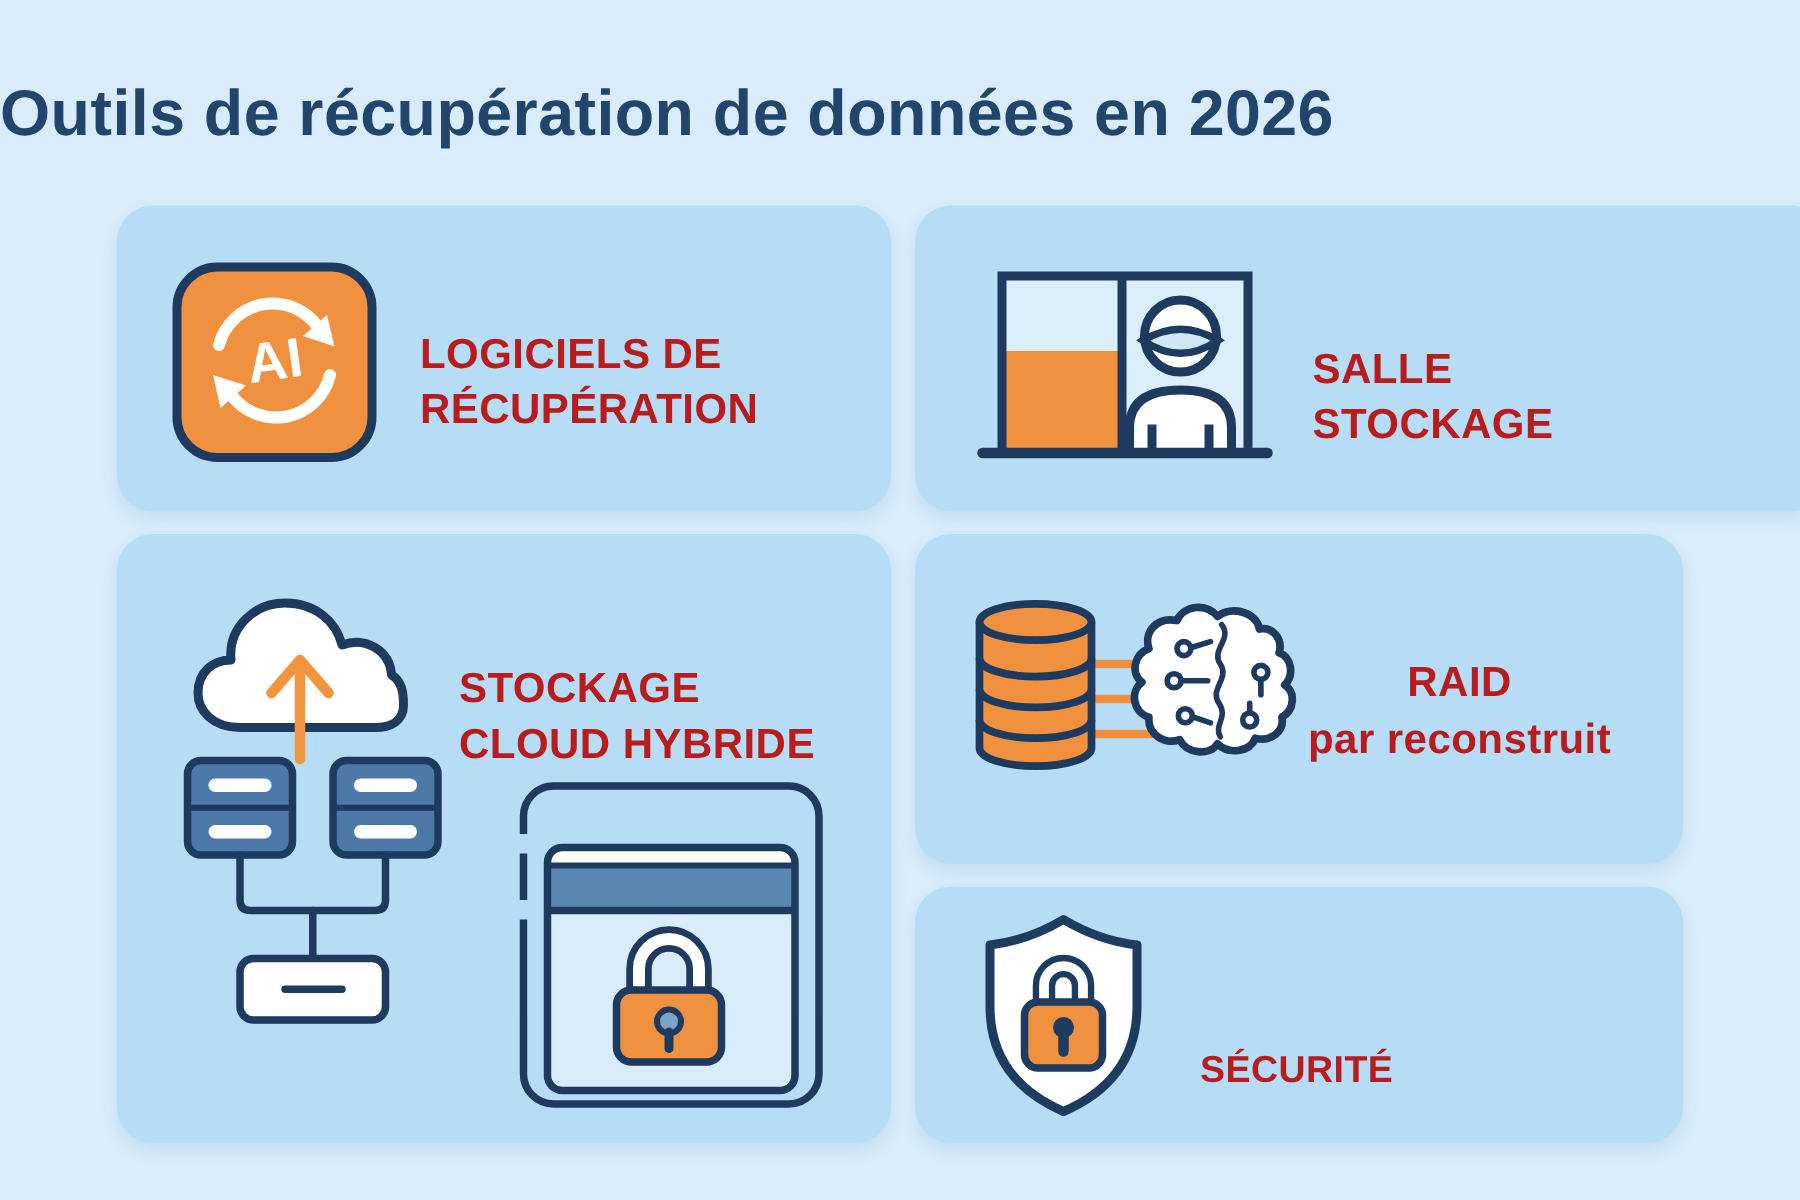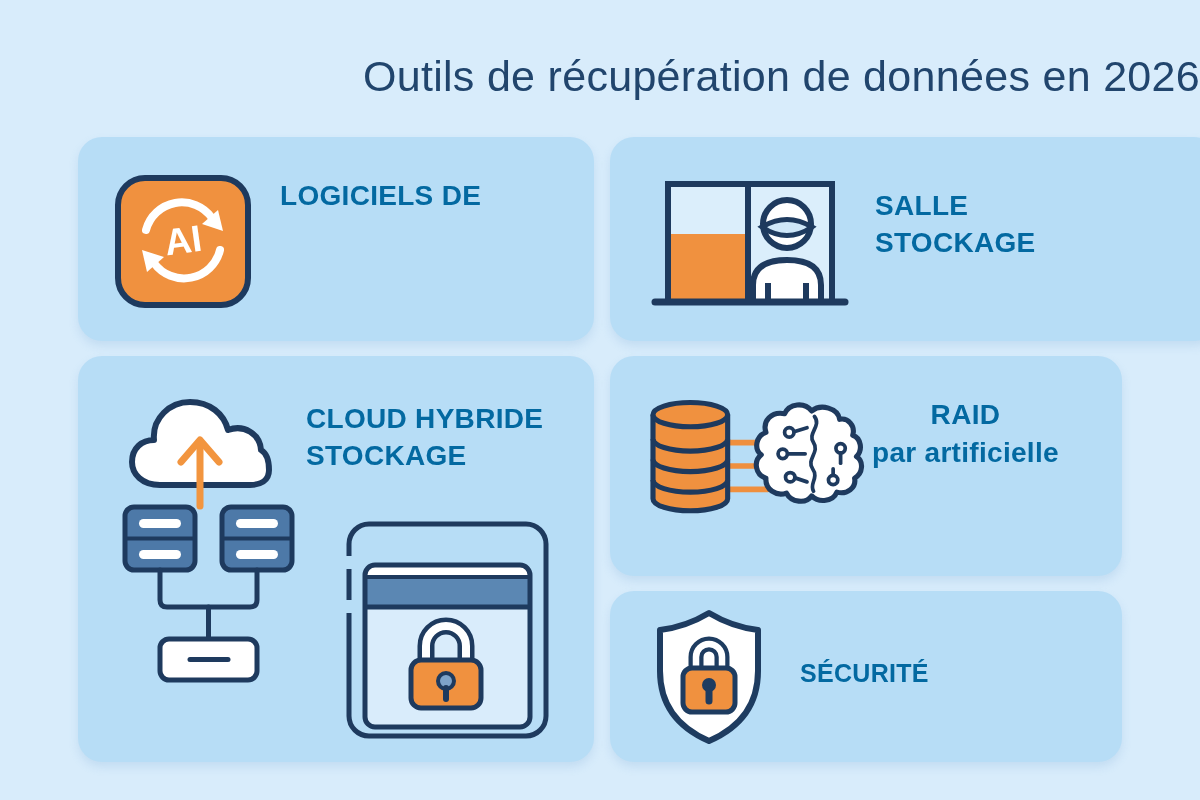--- a/index.html
+++ b/index.html
@@ -4,36 +4,37 @@
 <style>
   * { margin:0; padding:0; box-sizing:border-box; }
   html,body { background:#d8ecfb; }
   .stage {
     position:relative; width:1200px; height:800px;
     background:#d8ecfb; overflow:hidden;
     font-family:"Liberation Sans", sans-serif;
   }
   .title {
     position:absolute; top:52px; left:0; width:100%;
-    text-align:right; font-size:43px; font-weight:normal;
+    text-align:left; font-size:43px; font-weight:bold;
     color:#21456d; letter-spacing:0.3px;
   }
   .card {
     position:absolute; background:#b7ddf6; border-radius:24px;
     box-shadow:0 5px 10px rgba(110,160,210,0.20);
   }
   #card-recovery  { left:78px;  top:137px; width:516px; height:204px; }
   #card-cleanroom { left:610px; top:137px; width:608px; height:204px; }
   #card-hybrid    { left:78px;  top:356px; width:516px; height:406px; }
   #card-raid      { left:610px; top:356px; width:512px; height:220px; }
   #card-security  { left:610px; top:591px; width:512px; height:171px; }
   .heading {
-    position:absolute; color:#0369a1; font-weight:bold;
+    position:absolute; color:#b91c1c; font-weight:bold;
     font-size:28px; line-height:37px; letter-spacing:0.3px;
     white-space:nowrap;
+    margin-top:40px;
   }
   #card-recovery .heading  { left:202px; top:40px; }
   #card-cleanroom .heading { left:265px; top:50px; }
   #card-hybrid .heading    { left:228px; top:44px; }
   #card-raid .heading      { left:262px; top:40px; line-height:38px;text-align:center; }
   #card-security .heading  { left:190px; top:64px; font-size:25px; }
   .icon-abs { position:absolute; display:block; }
 </style>
 </head>
 <body>
@@ -48,20 +49,21 @@
       <g fill="none" stroke="#ffffff" stroke-width="8" stroke-linecap="round">
         <path d="M33,57 A37,37 0 0 1 99,45"></path>
         <path d="M107,77 A37,37 0 0 1 41,90"></path>
       </g>
       <polygon points="110,58 105,37 89,51" fill="#ffffff"></polygon>
       <polygon points="29,77 34,99 51,84" fill="#ffffff"></polygon>
       <text x="70" y="80" text-anchor="middle" font-size="37" font-weight="bold" fill="#ffffff" transform="rotate(-8 70 67)">AI</text>
     </svg>
     <div class="heading">
       <div>LOGICIELS DE</div>
+      <div>RÉCUPÉRATION</div>
     </div>
   </div>
 
   <div class="card" id="card-cleanroom">
     <svg class="icon-abs" style="left:40px; top:42px;" width="200" height="140" viewBox="0 0 200 140">
       <defs>
         <clipPath id="win-clip">
             <rect x="18" y="5" width="164" height="118"></rect>
           </clipPath>
       </defs>
@@ -130,22 +132,22 @@
       <rect x="20" y="45" width="165" height="162" rx="10" fill="none" stroke="#1e3a5e" stroke-width="5"></rect>
       <g>
         <path d="M81,140 V126 A20,20 0 0 1 121,126 V140" fill="none" stroke="#1e3a5e" stroke-width="17"></path>
         <path d="M81,140 V126 A20,20 0 0 1 121,126 V140" fill="none" stroke="#ffffff" stroke-width="8"></path>
         <rect x="66" y="140" width="70" height="48" rx="10" fill="#f0913f" stroke="#1e3a5e" stroke-width="5"></rect>
         <circle cx="101" cy="161" r="8" fill="#7ea3c9" stroke="#1e3a5e" stroke-width="4"></circle>
         <line x1="101" y1="168" x2="101" y2="179" stroke="#1e3a5e" stroke-width="6" stroke-linecap="round"></line>
       </g>
     </svg>
     <div class="heading">
+      <div>STOCKAGE</div>
       <div>CLOUD HYBRIDE</div>
-      <div>STOCKAGE</div>
     </div>
   </div>
 
   <div class="card" id="card-raid">
     <svg class="icon-abs" style="left:38px; top:40px;" width="220" height="126" viewBox="0 0 235 135">
       <g fill="none" stroke="#ef8f3e" stroke-width="6" stroke-linecap="round">
         <line x1="82" y1="50" x2="128" y2="50"></line>
         <line x1="82" y1="75" x2="128" y2="75"></line>
         <line x1="82" y1="100" x2="128" y2="100"></line>
       </g>
@@ -173,21 +175,21 @@
           <circle cx="151" cy="39" r="5"></circle>
           <circle cx="144" cy="62" r="5"></circle>
           <circle cx="152" cy="87" r="5"></circle>
           <circle cx="206" cy="56" r="5"></circle>
           <circle cx="198" cy="90" r="5"></circle>
         </g>
       </g>
     </svg>
     <div class="heading">
       <div>RAID</div>
-      <div>par artificielle</div>
+      <div>par reconstruit</div>
     </div>
   </div>
 
   <div class="card" id="card-security">
     <svg class="icon-abs" style="left:40px; top:16px;" width="120" height="140" viewBox="0 0 120 140">
       <path d="M59,6 C74,15 91,21 108,23 L108,64 C108,99 89,121 59,134
                C29,121 10,99 10,64 L10,23 C27,21 44,15 59,6 Z" fill="#ffffff" stroke="#1e3c60" stroke-width="6" stroke-linejoin="round"></path>
       <g>
         <path d="M46,63 V50 A13,13 0 0 1 72,50 V63" fill="none" stroke="#1e3c60" stroke-width="15"></path>
         <path d="M46,63 V50 A13,13 0 0 1 72,50 V63" fill="none" stroke="#ffffff" stroke-width="6.5"></path>

